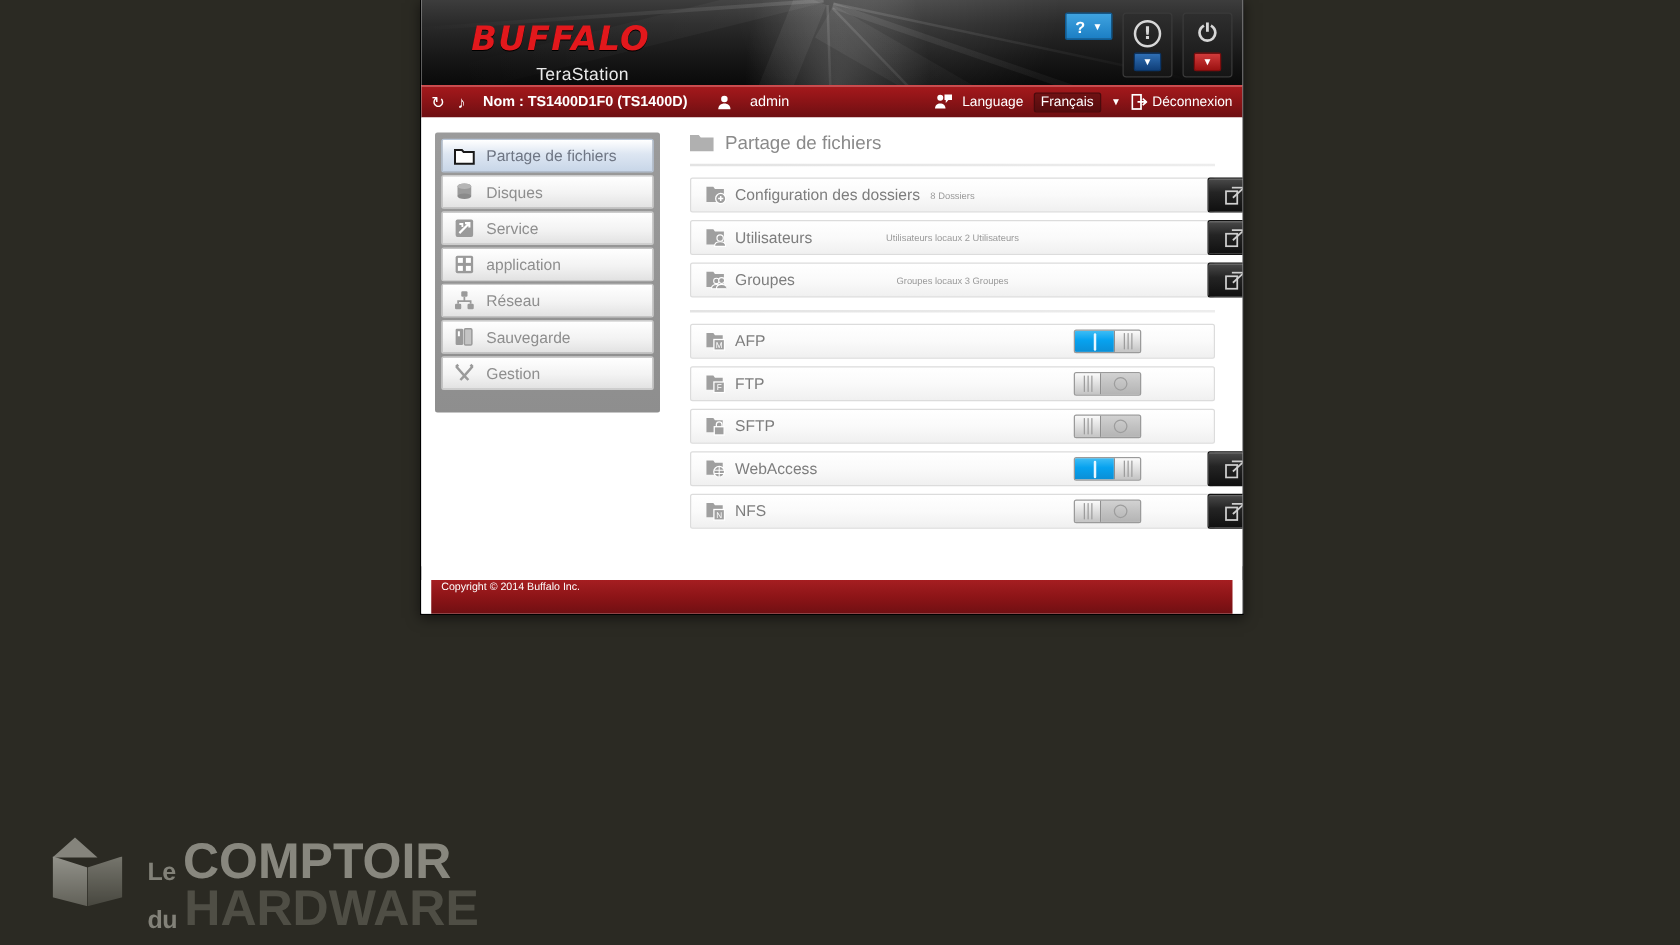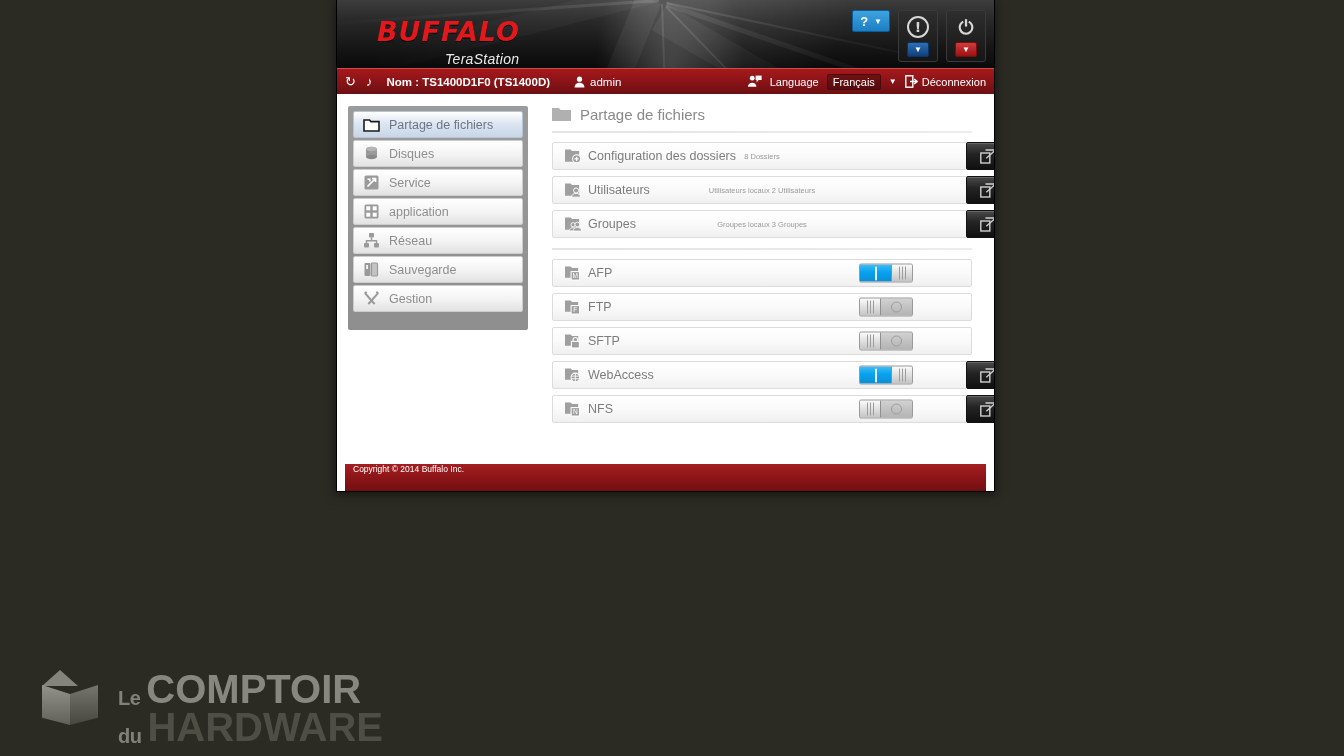--- a/index.html
+++ b/index.html
@@ -103,22 +103,22 @@
   }
 
   #brand { position: absolute; left: 40px; top: 16px; }
   #brand-name {
     font-size: 27px; font-weight: bold; font-style: italic;
     color: #e2181c; letter-spacing: 1px;
     font-family: "DejaVu Sans", sans-serif;
     text-shadow: 0 1px 0 #000;
   }
   #brand-sub {
-    margin-top: 4px; margin-left: 68px;
-    font-size: 14px; color: #e9e9e9; letter-spacing: .3px; font-style: italic;
+    margin-top: 4px; margin-left: 52px;
+    font-size: 14px; color: #e9e9e9; letter-spacing: .3px;
   }
 
   
   #hdr-right {
     position: absolute; right: 8px; top: 10px;
     display: flex; align-items: flex-start; gap: 8px;
   }
   #help-btn {
     display: flex; align-items: center; gap: 6px;
     height: 22px; padding: 0 7px;
@@ -163,21 +163,21 @@
     display: flex; align-items: center;
     color: #fff; font-size: 11.5px;
     padding: 0 8px;
   }
   #toolbar .tb-icon {
     display: inline-flex; align-items: center; justify-content: center;
     color: #fff; font-size: 13px;
   }
   #tb-left { display: flex; align-items: center; gap: 10px; }
   #tb-name { font-weight: bold; font-size: 11.5px; margin-left: 4px; }
-  #tb-user { display: flex; align-items: center; gap: 5px; margin-left: 14px; }
+  #tb-user { display: flex; align-items: center; gap: 15px; margin-left: 14px; }
   #tb-right {
     margin-left: auto;
     display: flex; align-items: center; gap: 8px;
   }
   #lang-label { font-size: 11px; }
   #lang-select {
     display: flex; align-items: center; gap: 12px;
     background: linear-gradient(180deg,#6e1113,#560c0e);
     border: 1px solid #4a0a0c;
     padding: 1px 5px; border-radius: 2px;

